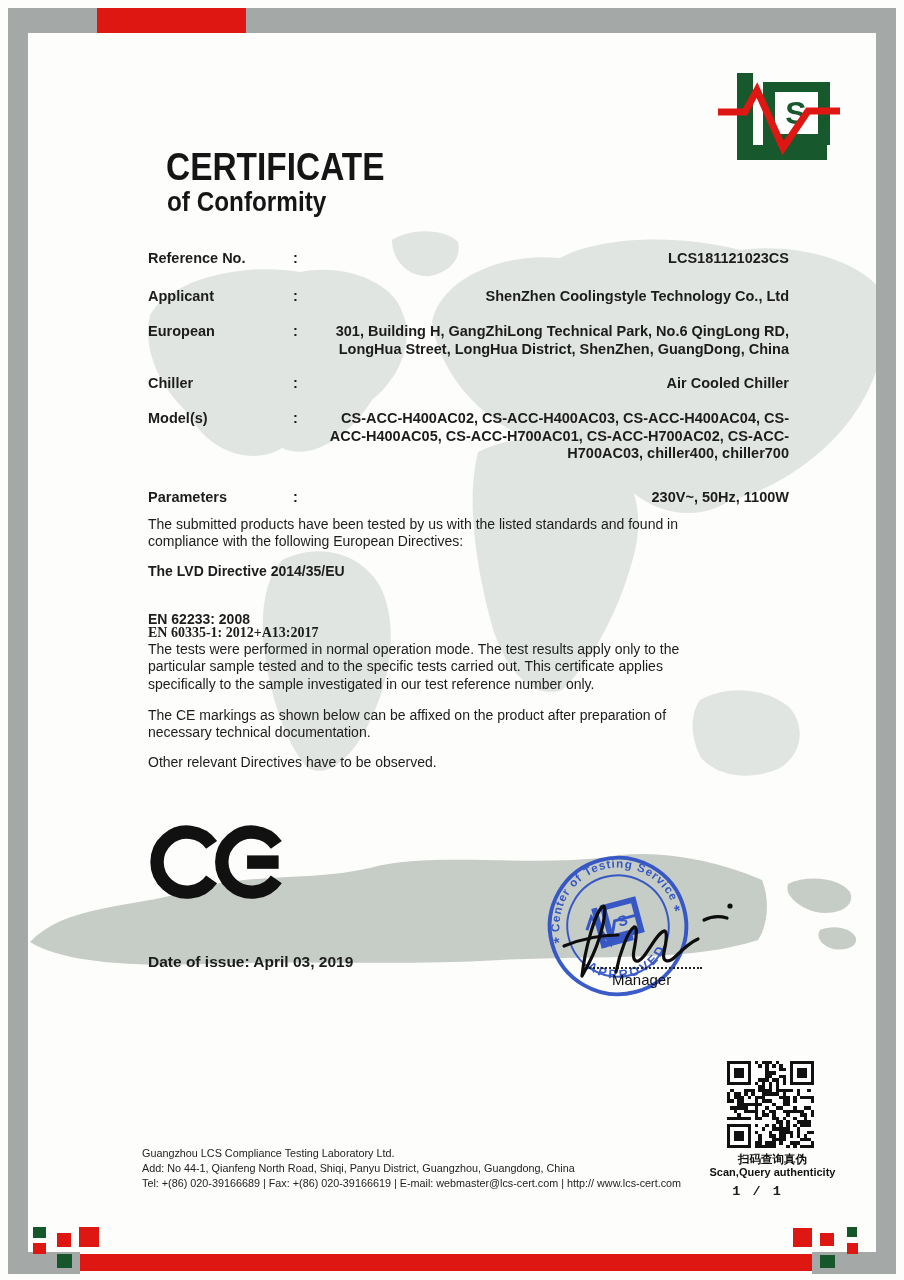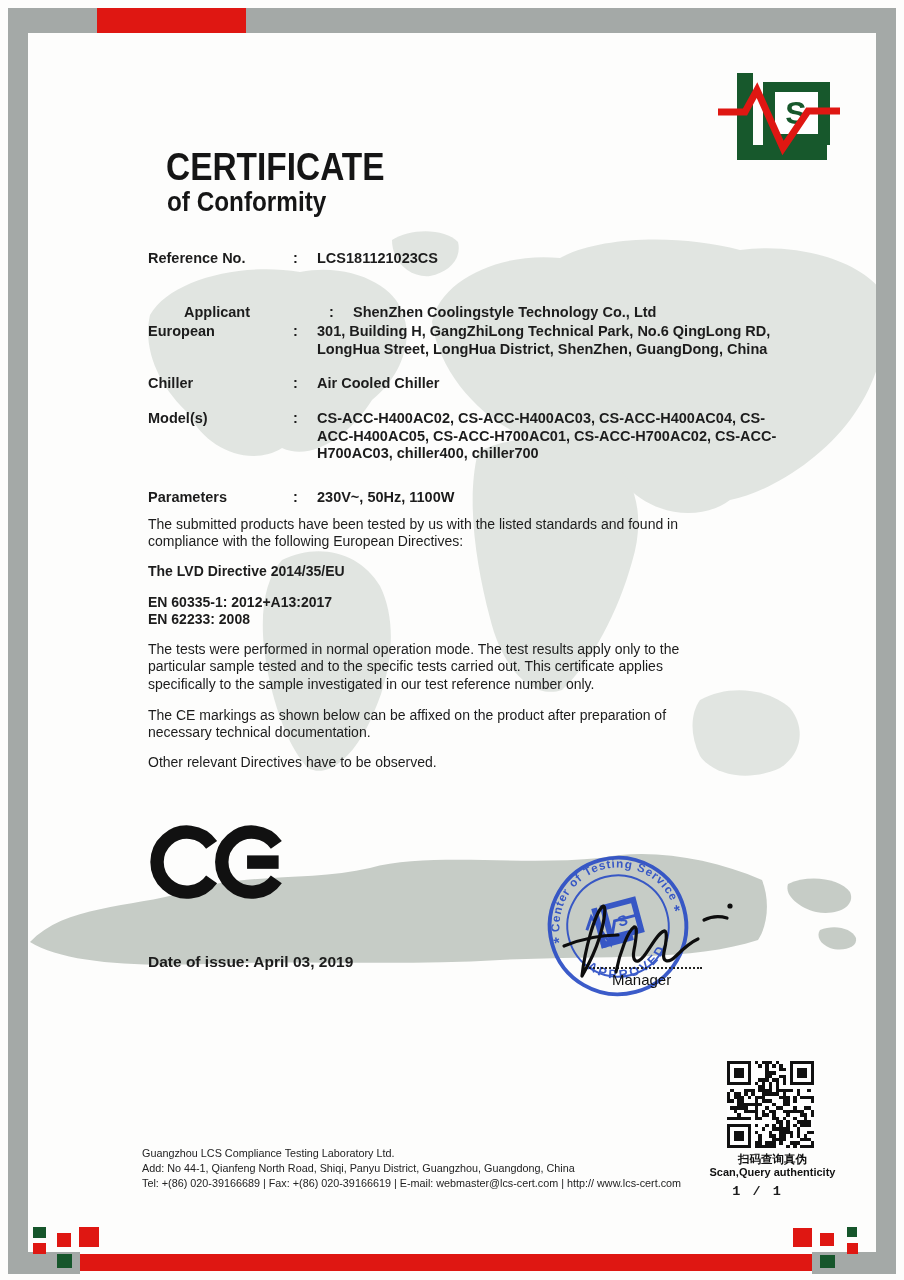--- a/index.html
+++ b/index.html
@@ -25,21 +25,21 @@
   .map{left:0; top:0; z-index:1;}
   
   .z4{z-index:4;}
   .title{left:166px; top:146px; font-size:38px; font-weight:bold; color:#151515;
          letter-spacing:0px; transform:scaleX(.88); transform-origin:left top; white-space:nowrap;}
   .subtitle{left:167px; top:187px; font-size:27px; font-weight:bold; color:#151515;
             transform:scaleX(.9); transform-origin:left top; white-space:nowrap;}
   .field-row{left:148px; display:flex; align-items:flex-start; font-size:14.5px; font-weight:bold; line-height:17.5px;gap:6px;}
   .field-label{width:139px; flex:none;}
   .field-colon{width:18px; flex:none;}
-  .field-value{width:472px;}
+  .field-value{width:472px;text-align:right;}
   .para{left:148px; width:582px; font-size:14px; line-height:17.3px;}
   .para-bold{font-weight:bold;}
   .date-line{left:148px; top:953px; font-size:15.5px; font-weight:bold;}
   .manager{left:612px; top:971px; font-size:15px; color:#111; z-index:6;}
   .sig-dots{left:586px; top:941px; width:116px; height:26px; border-bottom:2px dotted #222; z-index:5;}
   .footer-line{left:142px; font-size:10.8px; line-height:15px; color:#222;}
   .qr-box{left:727px; top:1061px; width:87px; height:87px; background:#fff; z-index:4;}
   .qr-caption-zh{left:705px; top:1152px; width:135px; text-align:center; font-size:11.5px; font-weight:bold; color:#111;}
   .qr-caption-en{left:705px; top:1166px; width:135px; text-align:center; font-size:11px; font-weight:bold; color:#111;}
   .page-number{left:700px; top:1184px; width:115px; text-align:center; font-size:13.5px; font-weight:bold; letter-spacing:2px;font-family:Liberation Mono, monospace;}
@@ -97,21 +97,21 @@
   </svg>
 
   <div class="abs z4 title">CERTIFICATE</div>
   <div class="abs z4 subtitle">of Conformity</div>
 
   <div class="abs z4 field-row" style="top:250px;">
     <span class="field-label">Reference No.</span>
     <span class="field-colon">:</span>
     <span class="field-value">LCS181121023CS</span>
   </div>
-  <div class="abs z4 field-row" style="top:304px;margin-left:36px;">
+  <div class="abs z4 field-row" style="top:288px;">
     <span class="field-label">Applicant</span>
     <span class="field-colon">:</span>
     <span class="field-value">ShenZhen Coolingstyle Technology Co., Ltd</span>
   </div>
   <div class="abs z4 field-row" style="top:323px;">
     <span class="field-label">European</span>
     <span class="field-colon">:</span>
     <span class="field-value">301, Building H, GangZhiLong Technical Park, No.6 QingLong RD, LongHua Street, LongHua District, ShenZhen, GuangDong, China</span>
   </div>
   <div class="abs z4 field-row" style="top:375px;">
@@ -125,21 +125,21 @@
     <span class="field-value">CS-ACC-H400AC02, CS-ACC-H400AC03, CS-ACC-H400AC04, CS-ACC-H400AC05, CS-ACC-H700AC01, CS-ACC-H700AC02, CS-ACC-H700AC03, chiller400, chiller700</span>
   </div>
   <div class="abs z4 field-row" style="top:489px;">
     <span class="field-label">Parameters</span>
     <span class="field-colon">:</span>
     <span class="field-value">230V~, 50Hz, 1100W</span>
   </div>
 
   <div class="abs z4 para" style="top:516px;">The submitted products have been tested by us with the listed standards and found in compliance with the following European Directives:</div>
   <div class="abs z4 para para-bold" style="top:563px;">The LVD Directive 2014/35/EU</div>
-  <div class="abs z4 para para-bold" style="top:594px;">EN 60335-1: 2012+A13:2017</div>
+  <div class="abs z4 para para-bold" style="top:624px;font-family:Liberation Serif, serif;">EN 60335-1: 2012+A13:2017</div>
   <div class="abs z4 para para-bold" style="top:611px;">EN 62233: 2008</div>
   <div class="abs z4 para" style="top:641px;">The tests were performed in normal operation mode. The test results apply only to the particular sample tested and to the specific tests carried out. This certificate applies specifically to the sample investigated in our test reference number only.</div>
   <div class="abs z4 para" style="top:707px;">The CE markings as shown below can be affixed on the product after preparation of necessary technical documentation.</div>
   <div class="abs z4 para" style="top:754px;">Other relevant Directives have to be observed.</div>
 
   <svg class="abs z4" style="left:146px; top:810px;" width="150" height="105" viewBox="0 0 190 105" aria-label="CE">
     <g stroke="#111" stroke-width="17" fill="none">
       <path d="M 83.1,30.2 A 38 38 0 1 0 83.1,73.8"></path>
       <path d="M 165.1,30.2 A 38 38 0 1 0 165.1,73.8"></path>
       <path d="M 128,52 L 168,52"></path>

